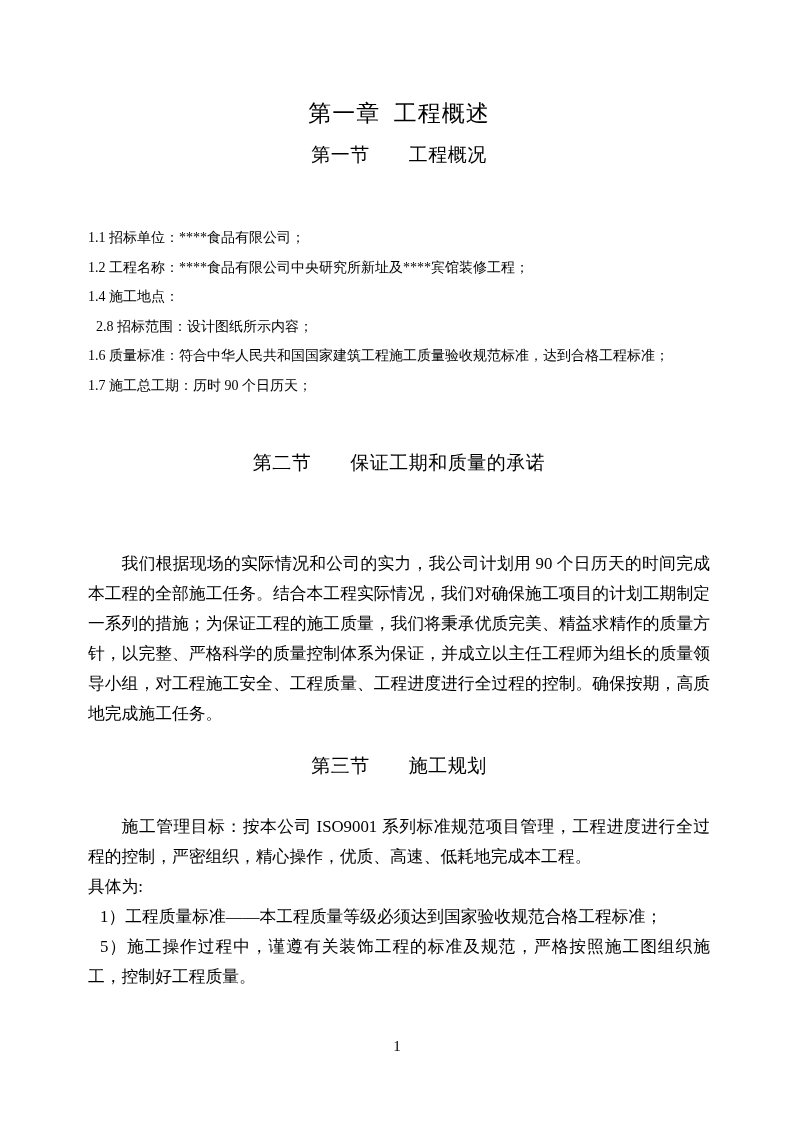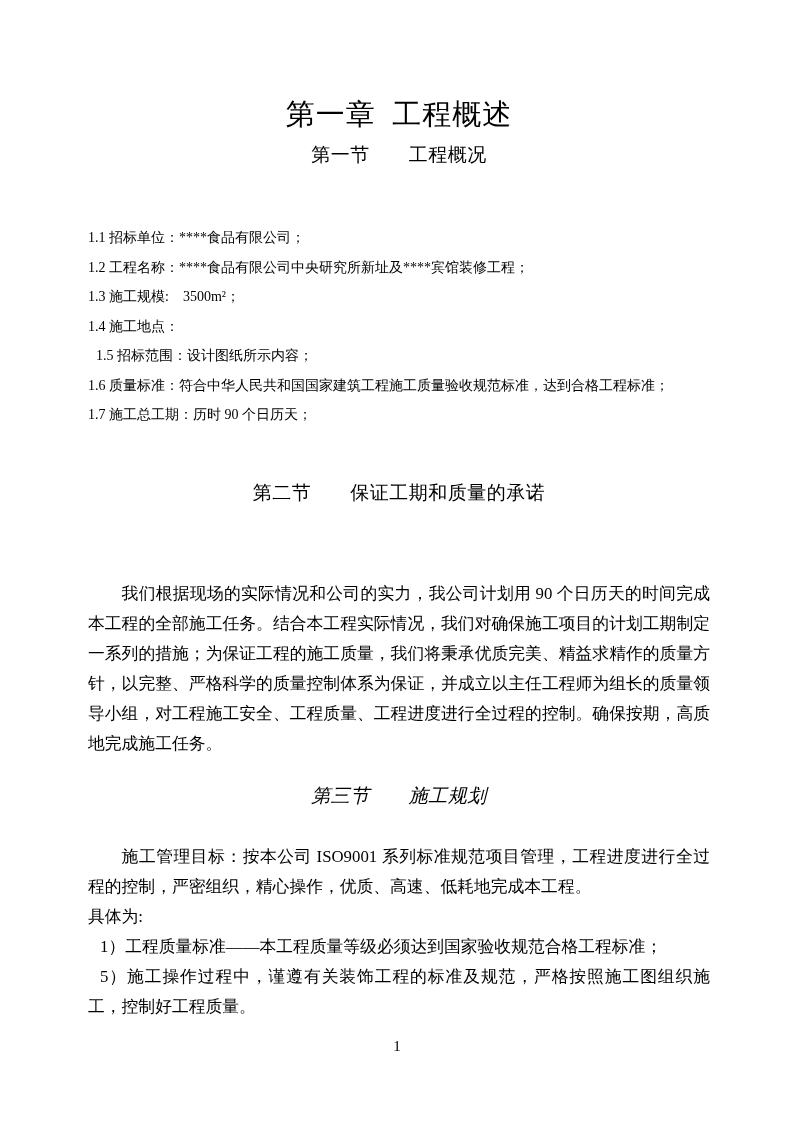--- a/index.html
+++ b/index.html
@@ -19,39 +19,39 @@
   .content {
     position: absolute;
     top: 0;
     left: 88px;
     right: 84px;
     bottom: 0;
     padding-top: 99px;
   }
   .chapter-heading {
     margin: 0;
-    font-size: 29px;
+    font-size: 23px;
     line-height: 30px;
     font-weight: 500;
     text-align: center;
     white-space: pre;
     letter-spacing: 1px;
   }
   .section-heading {
     margin: 0;
     font-size: 19px;
     line-height: 30px;
     font-weight: 500;
     text-align: center;
     white-space: pre;
     letter-spacing: 0.5px;
   }
   .section-heading.s1 { margin-top: 11px; }
   .section-heading.s2 { margin-top: 48px; }
-  .section-heading.s3 { margin-top: 22px; font-style: italic; }
+  .section-heading.s3 { margin-top: 22px; }
   .clauses { margin-top: 53px; }
   .clause {
     margin: 0;
     font-size: 14px;
     line-height: 29.5px;
     white-space: pre-wrap;
   }
   .clause.half-indent { text-indent: 8px; }
   .para {
     margin: 0;
@@ -82,23 +82,22 @@
 <div class="page">
   <div class="content">
 
     <h1 class="chapter-heading">第一章  工程概述</h1>
 
     <h2 class="section-heading s1">第一节　　工程概况</h2>
 
     <div class="clauses">
       <p class="clause">1.1 招标单位：****食品有限公司；</p>
       <p class="clause">1.2 工程名称：****食品有限公司中央研究所新址及****宾馆装修工程；</p>
-      <p class="clause">1.3 施工规模:　3500m²；</p>
       <p class="clause">1.4 施工地点：</p>
-      <p class="clause half-indent">1.5 招标范围：设计图纸所示内容；</p>
+      <p class="clause half-indent">2.8 招标范围：设计图纸所示内容；</p>
       <p class="clause">1.6 质量标准：符合中华人民共和国国家建筑工程施工质量验收规范标准，达到合格工程标准；</p>
       <p class="clause">1.7 施工总工期：历时 90 个日历天；</p>
     </div>
 
     <h2 class="section-heading s2">第二节　　保证工期和质量的承诺</h2>
 
     <p class="para first-indent s2p">我们根据现场的实际情况和公司的实力，我公司计划用 90 个日历天的时间完成本工程的全部施工任务。结合本工程实际情况，我们对确保施工项目的计划工期制定一系列的措施；为保证工程的施工质量，我们将秉承优质完美、精益求精作的质量方针，以完整、严格科学的质量控制体系为保证，并成立以主任工程师为组长的质量领导小组，对工程施工安全、工程质量、工程进度进行全过程的控制。确保按期，高质地完成施工任务。</p>
 
     <h2 class="section-heading s3">第三节　　施工规划</h2>
 

